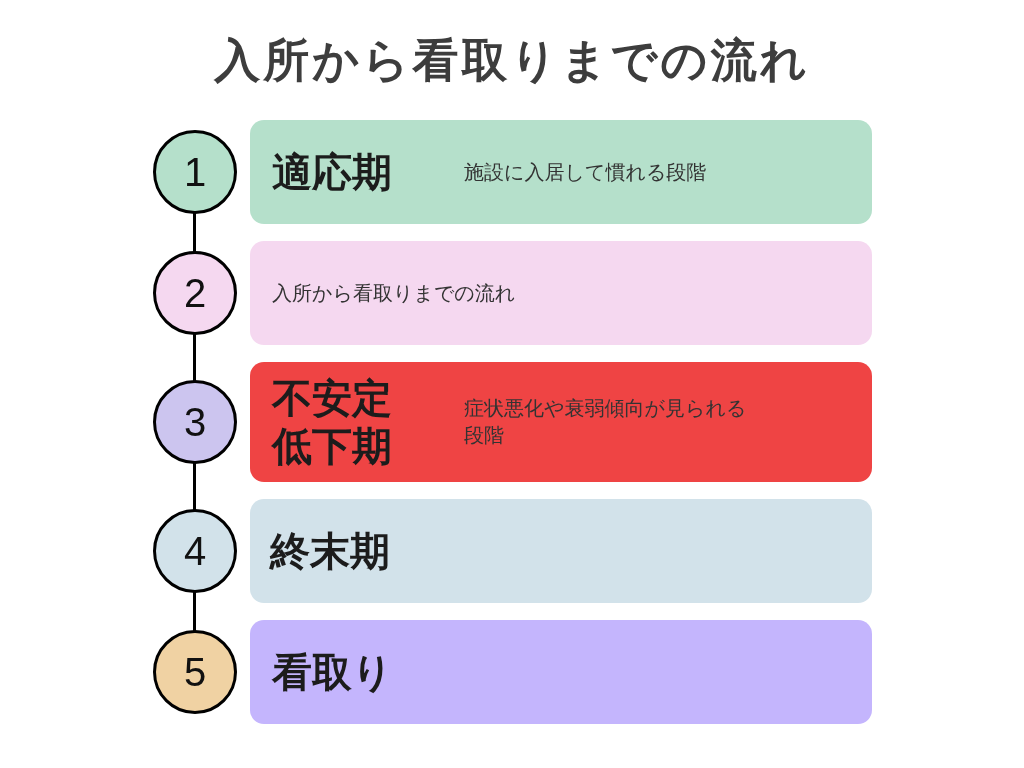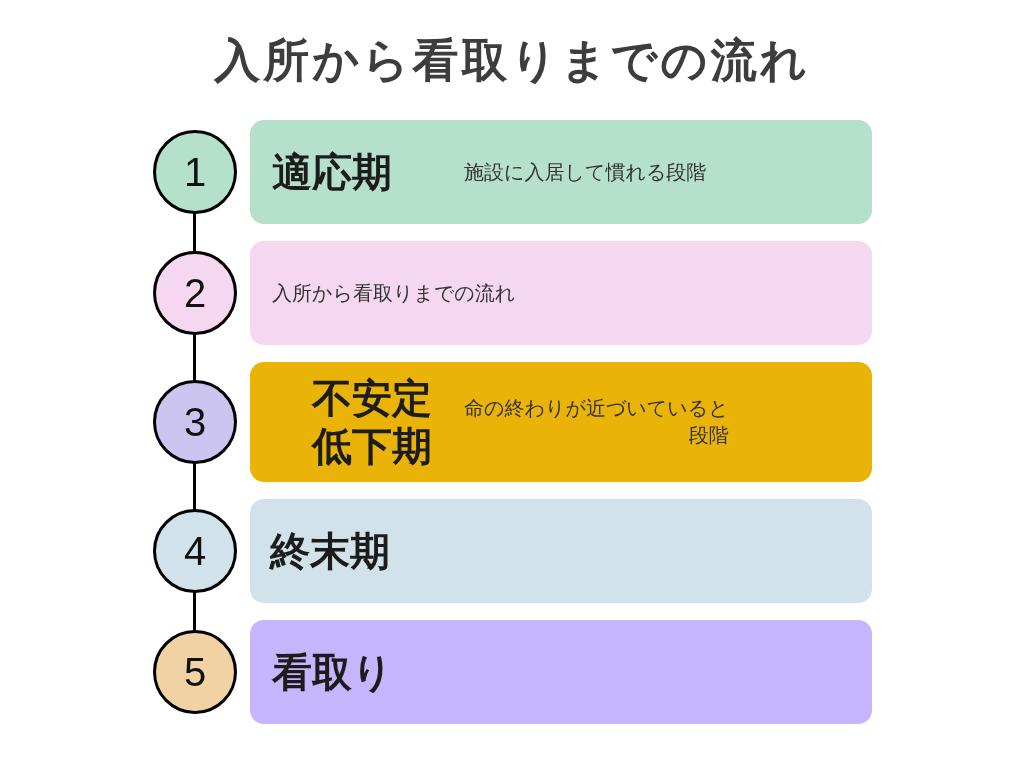--- a/index.html
+++ b/index.html
@@ -127,24 +127,24 @@
     </div>
     <div class="card" style="background-color: rgb(245, 216, 240);">
       <div class="card-desc">入所から看取りまでの流れ</div>
     </div>
   </div>
 
   <div class="row">
     <div class="circle" style="background-color: rgb(204, 197, 239);">
       <span class="num">3</span>
     </div>
-    <div class="card" style="background-color: #eab308; text-align: right;">
+    <div class="card" style="background-color: #ef4444;">
       <div class="card-title">不安定
 低下期</div>
-      <div class="card-desc">命の終わりが近づいていると
+      <div class="card-desc">症状悪化や衰弱傾向が見られる
 段階</div>
     </div>
   </div>
 
   <div class="row">
     <div class="circle" style="background-color: rgb(210, 226, 234);">
       <span class="num">4</span>
     </div>
     <div class="card" style="background-color: rgb(210, 226, 234); padding-left: 20px;">
       <div class="card-title">終末期</div>

